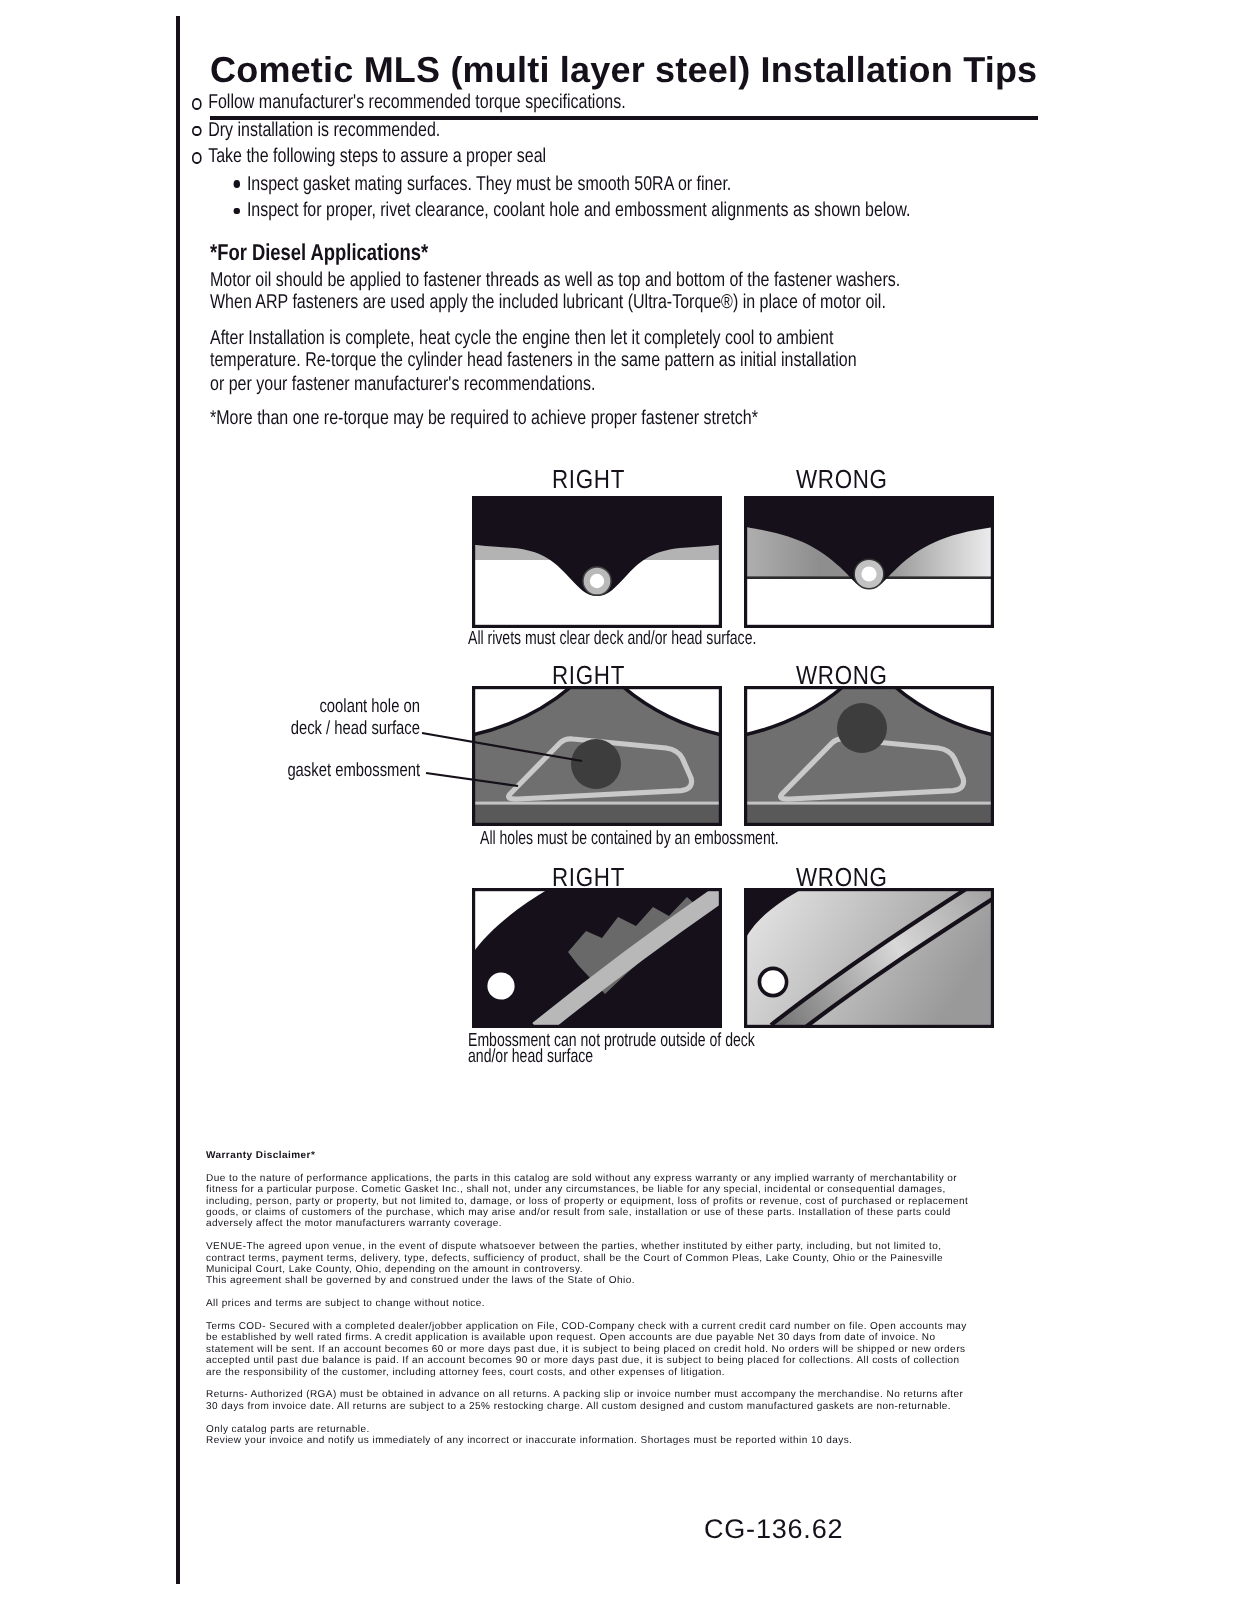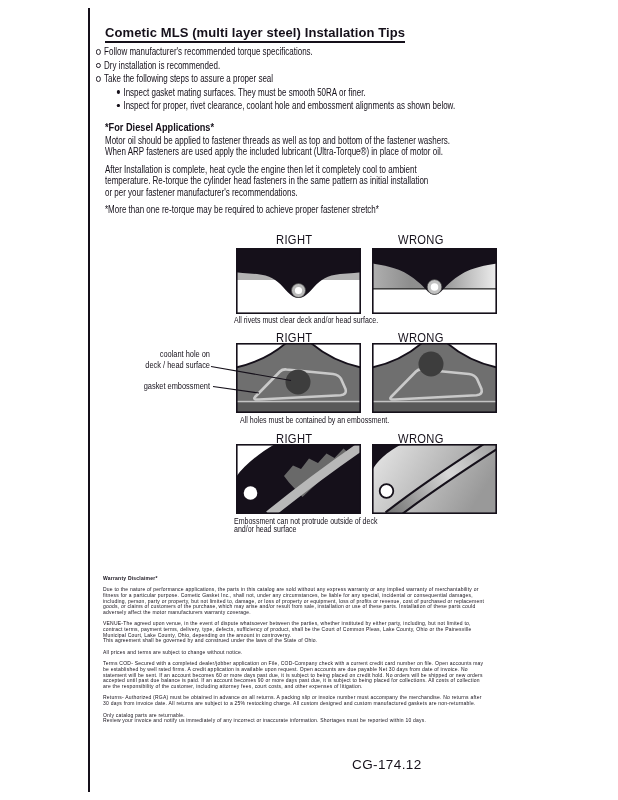--- a/index.html
+++ b/index.html
@@ -1,21 +1,21 @@
 <!DOCTYPE html>
 <html><head>
 <meta charset="utf-8">
 <style>
   html,body{margin:0;padding:0;background:#ffffff;}
   .page{position:relative;width:618px;height:800px;background:#ffffff;
         font-family:"Liberation Sans",sans-serif;color:#15101a;overflow:hidden;}
   .pre{white-space:pre-line;}
   .vline{position:absolute;left:88px;top:8px;width:1.5px;height:784px;background:#15101a;}
-  .title{position:absolute;left:105px;top:25px;font-size:13px;font-weight:bold;
-         letter-spacing:.1px;border-bottom:2.8px solid #15101a;padding-bottom:1px;display:inline-block;}
+  .title{position:absolute;left:105px;top:25px;font-size:18px;font-weight:bold;
+         letter-spacing:.1px;border-bottom:2.8px solid #15101a;padding-bottom:12px;display:inline-block;}
   .tips{position:absolute;left:96px;top:45px;font-size:10px;line-height:13.6px;width:560px;
         transform:scaleX(.8);transform-origin:0 0;}
   .brow{display:flex;align-items:flex-start;}
   .odot{flex:0 0 auto;width:3.6px;height:3.6px;border:1px solid #15101a;border-radius:50%;
         margin:4.2px 4.5px 0 0;}
   .fdot{flex:0 0 auto;width:3.8px;height:3.8px;background:#15101a;border-radius:50%;
         margin:4.2px 4.5px 0 0;}
   .sub{margin-left:26px;}
   .dheading{position:absolute;left:105px;top:121px;font-size:11.5px;font-weight:bold;
             transform:scaleX(.8);transform-origin:0 0;white-space:nowrap;}
@@ -212,15 +212,15 @@
 be established by well rated firms.  A credit application is available upon request.  Open accounts are due payable Net 30 days from date of invoice.  No
 statement will be sent.  If an account becomes 60 or more days past due, it is subject to being placed on credit hold.  No orders will be shipped or new orders
 accepted until past due balance is paid.  If an account becomes 90 or more days past due, it is subject to being placed for collections.  All costs of collection
 are the responsibility of the customer, including attorney fees, court costs, and other expenses of litigation.</p>
     <p class="pre">Returns- Authorized (RGA) must be obtained in advance on all returns.  A packing slip or invoice number must accompany the merchandise.  No returns after
 30 days from invoice date.  All returns are subject to a 25% restocking charge.  All custom designed and custom manufactured gaskets are non-returnable.</p>
     <p class="pre">Only catalog parts are returnable.
 Review your invoice and notify us immediately of any incorrect or inaccurate information.  Shortages must be reported within 10 days.</p>
   </div>
 
-  <div class="footer">CG-174.12</div>
+  <div class="footer">CG-136.62</div>
 
 </div>
 
 </body></html>

